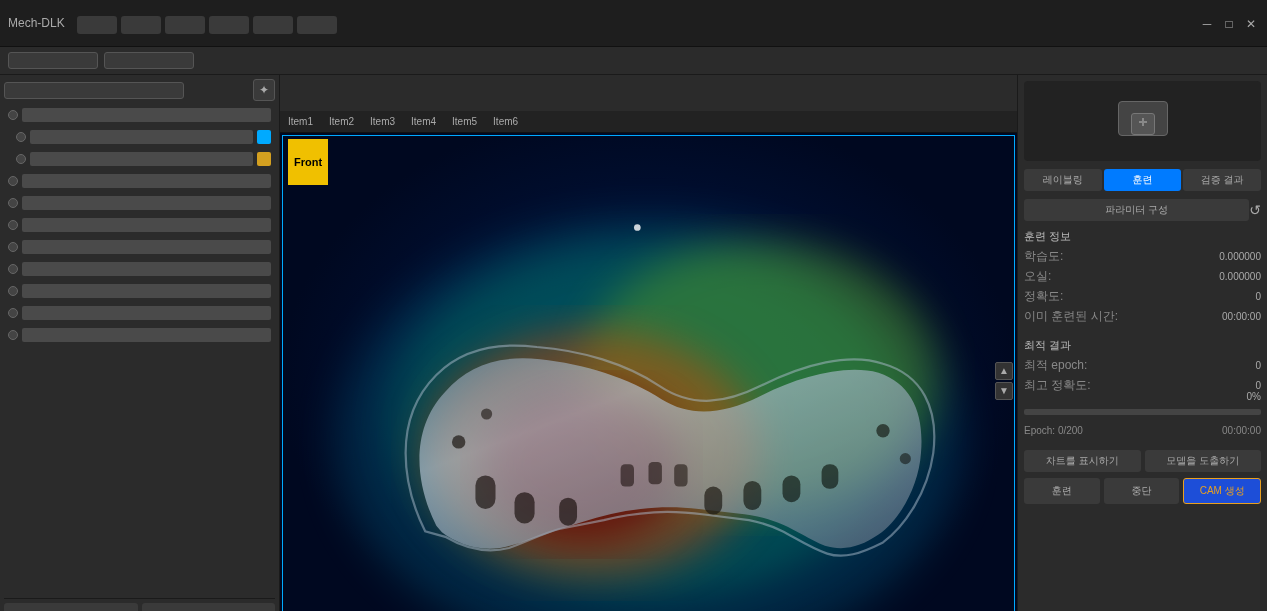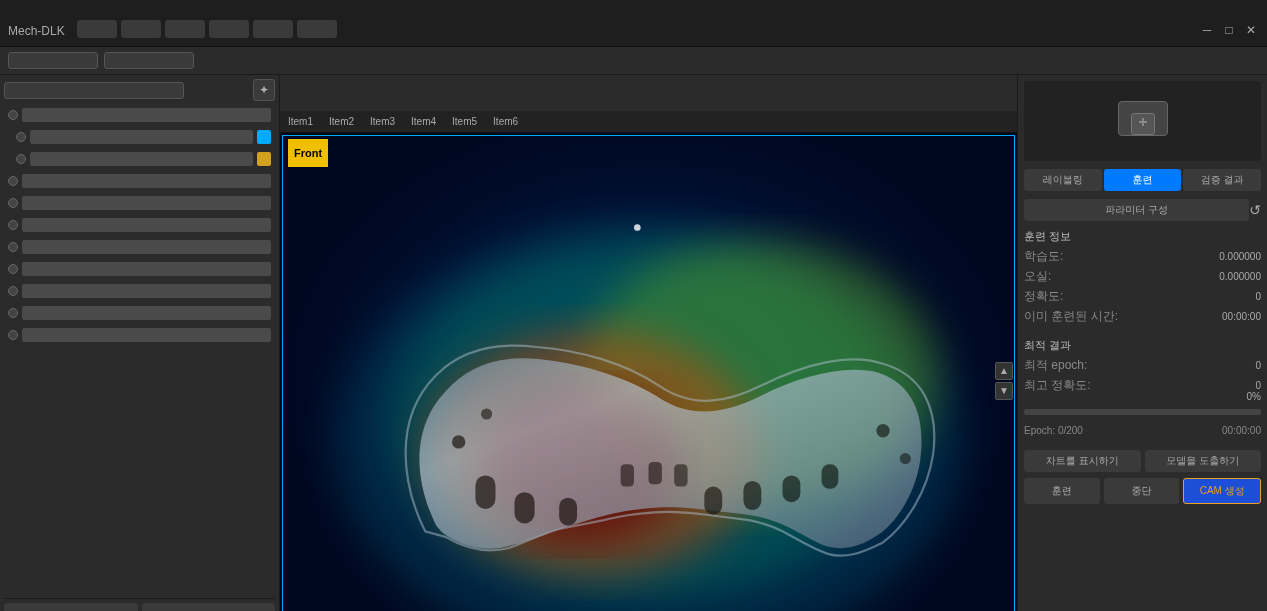--- a/index.html
+++ b/index.html
@@ -9,24 +9,24 @@
       background: #2b2b2b;
       font-family: 'Malgun Gothic', 'Apple SD Gothic Neo', sans-serif;
       font-size: 11px;
       color: #ccc;
       overflow: hidden;
     }
 
     
     .titlebar {
       display: flex;
-      align-items: flex-end;
+      align-items: flex-start;
       background: #1e1e1e;
       height: 47px;
-      padding: 8px 8px;
+      padding: 16px 8px;
       border-bottom: 1px solid #111;
     }
     .titlebar-title {
       font-size: 12px;
       color: #aaa;
       margin-right: 12px;
     }
     .titlebar-btn {
       background: #3a3a3a;
       border: none;
@@ -186,21 +186,21 @@
       overflow: hidden;
     }
     .viewport-label {
       position: absolute;
       top: 6px;
       left: 8px;
       background: #f0c000;
       color: #000;
       font-size: 11px;
       font-weight: bold;
-      padding: 8px 6px;
+      padding: 17px 6px;
       z-index: 10;
     }
     .viewport-border {
       position: absolute;
       top: 2px;
       left: 2px;
       right: 2px;
       bottom: 2px;
       border: 1px solid #00aaff;
       pointer-events: none;

